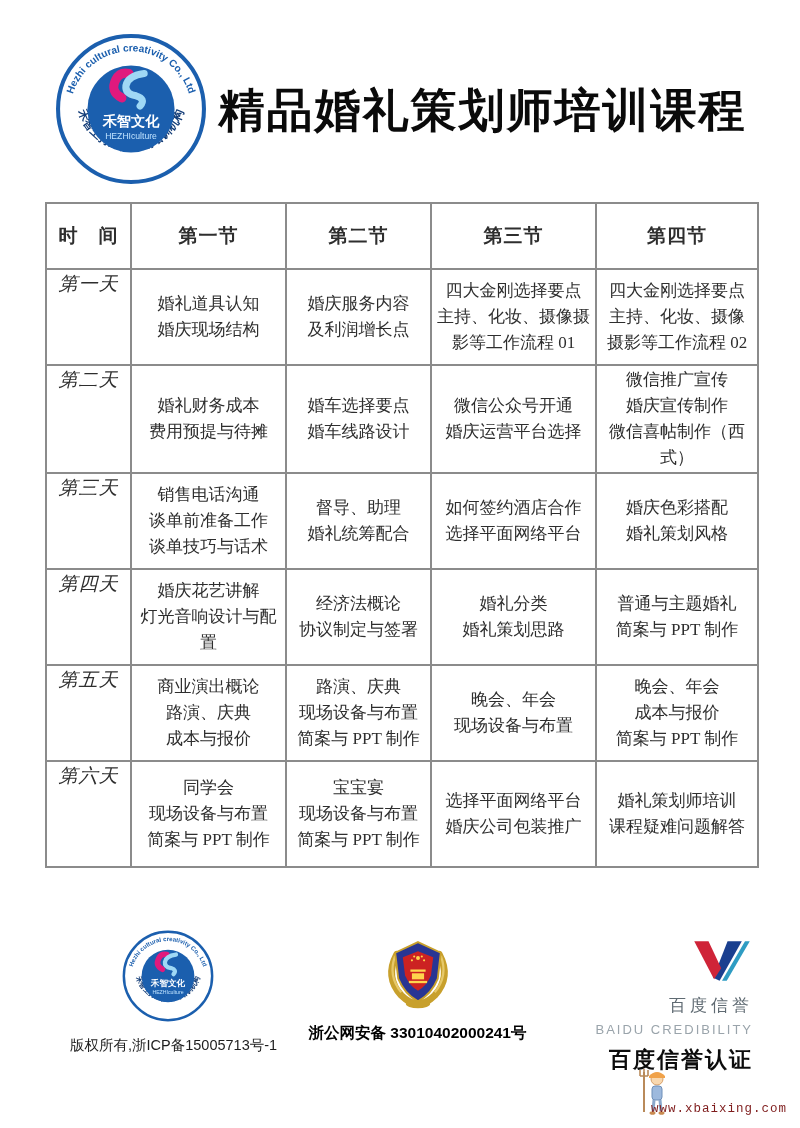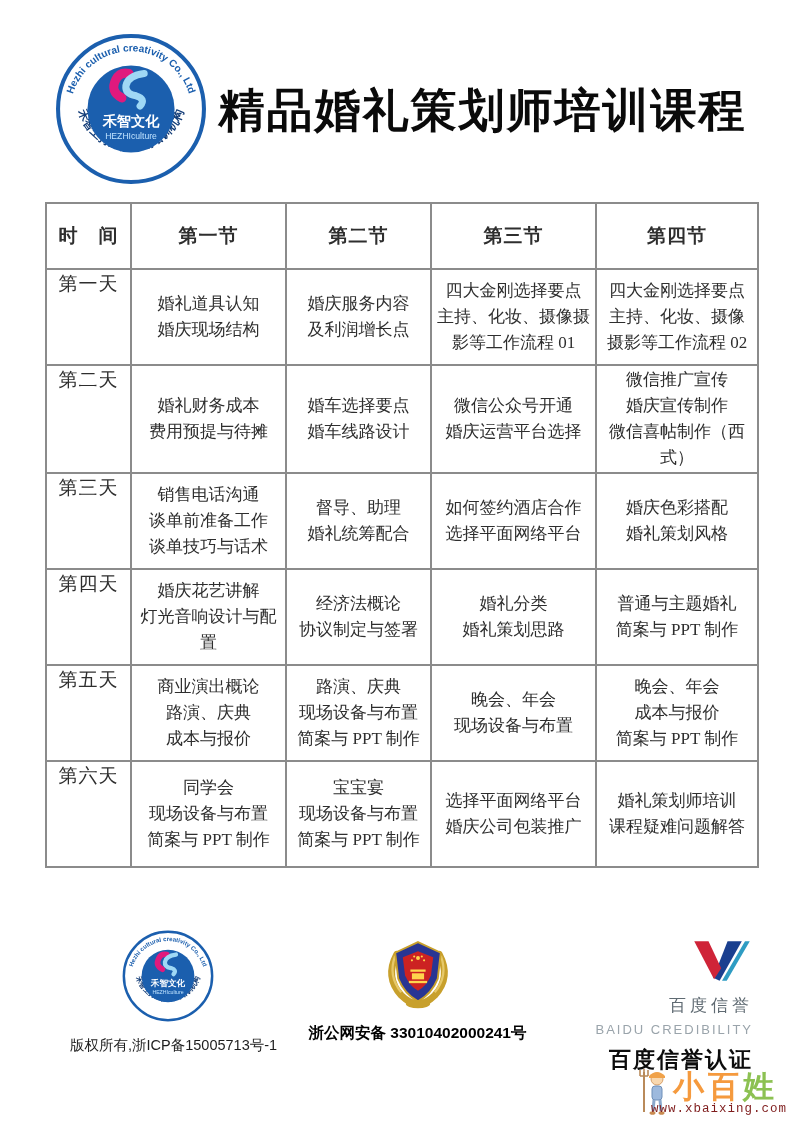--- a/index.html
+++ b/index.html
@@ -26,21 +26,21 @@
     border-collapse:collapse; table-layout:fixed;
   }
   table.course th, table.course td {
     border:2px solid #8b8b8b; text-align:center; color:#2e2e2e;
     font-family:"Liberation Serif","DejaVu Serif",serif;
   }
   table.course thead tr { height:66px; }
   table.course tbody tr { height:96px; }
   table.course tbody tr:last-child { height:106px; }
   table.course th { font-size:19px; font-weight:bold; letter-spacing:1px; }
-  td.day-cell { vertical-align:top; font-size:19px; letter-spacing:1px; }
+  td.day-cell { vertical-align:top; font-size:19px; letter-spacing:1px;font-style:italic; }
   td.session-cell { vertical-align:middle; font-size:17px; line-height:26px; }
 
   
   .footer-left  { position:absolute; left:70px;  top:930px; width:195px; text-align:center; }
   .footer-center{ position:absolute; left:295px; top:933px; width:245px; text-align:center; }
   .footer-right { position:absolute; left:588px; top:938px; width:165px; text-align:right; }
   .copyright-text {
     margin-top:10px; font-size:14.5px; color:#1d1d1d;
     font-family:"Liberation Sans","DejaVu Sans",sans-serif; white-space:nowrap;
   }
@@ -315,17 +315,16 @@
         <path d="M3,10 L3,4 M7,10 L7,3 M11,10 L11,4 M3,10 L11,10" fill="none" stroke="#b98a5a" stroke-width="1.6"></path>
         <circle cx="20" cy="13" r="6" fill="#f8d8b0" stroke="#d7a06a" stroke-width="1"></circle>
         <path d="M12,10 Q20,2 28,10 L28,12 L12,12 Z" fill="#f0a24a"></path>
         <rect x="15" y="20" width="10" height="14" rx="3" fill="#9db9dd" stroke="#6f8fb8" stroke-width="1"></rect>
         <line x1="17" y1="34" x2="16" y2="45" stroke="#8aa8cc" stroke-width="3"></line>
         <line x1="23" y1="34" x2="24" y2="45" stroke="#8aa8cc" stroke-width="3"></line>
         <ellipse cx="15.5" cy="47" rx="3" ry="1.8" fill="#c98a50"></ellipse>
         <ellipse cx="24.5" cy="47" rx="3" ry="1.8" fill="#c98a50"></ellipse>
       </svg>
     </span>
-    <div class="wm-name"><span class="p1">小百</span><span class="p2">姓</span></div>
     <div class="wm-url">www.xbaixing.com</div>
   </div>
 
 </div>
 
 </body></html>

